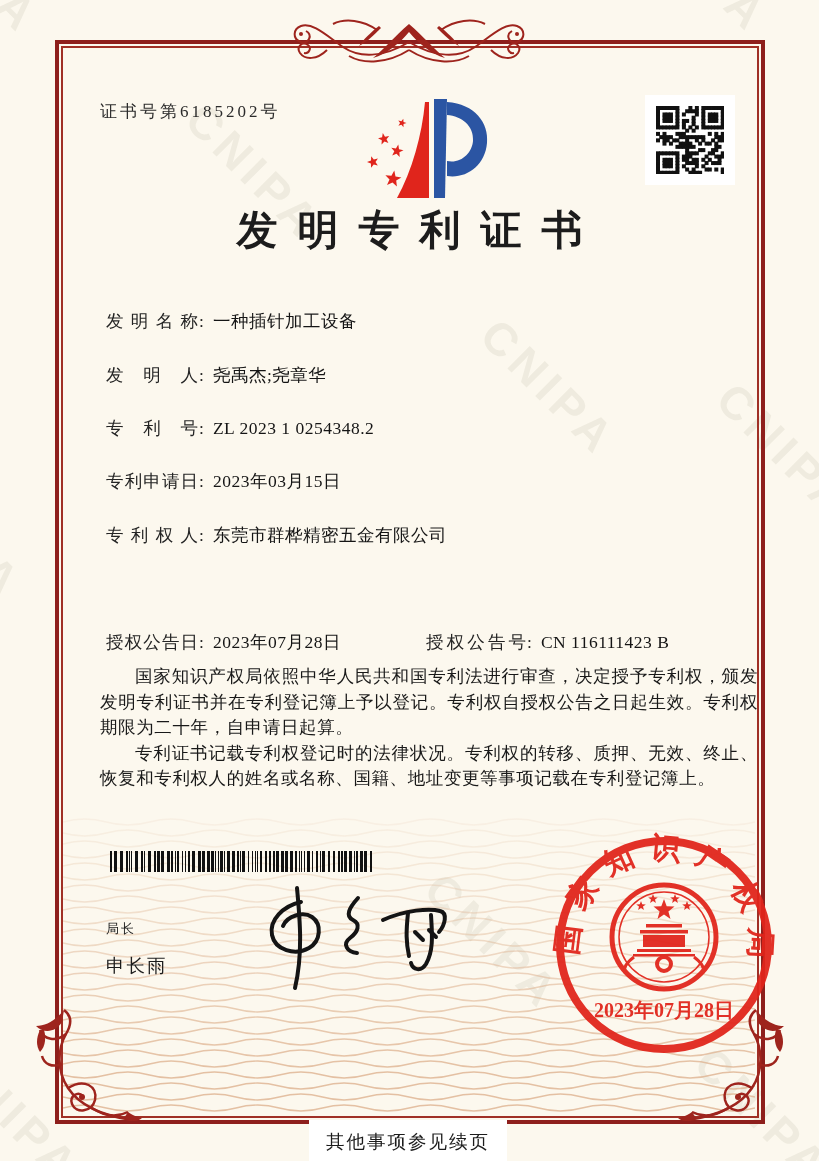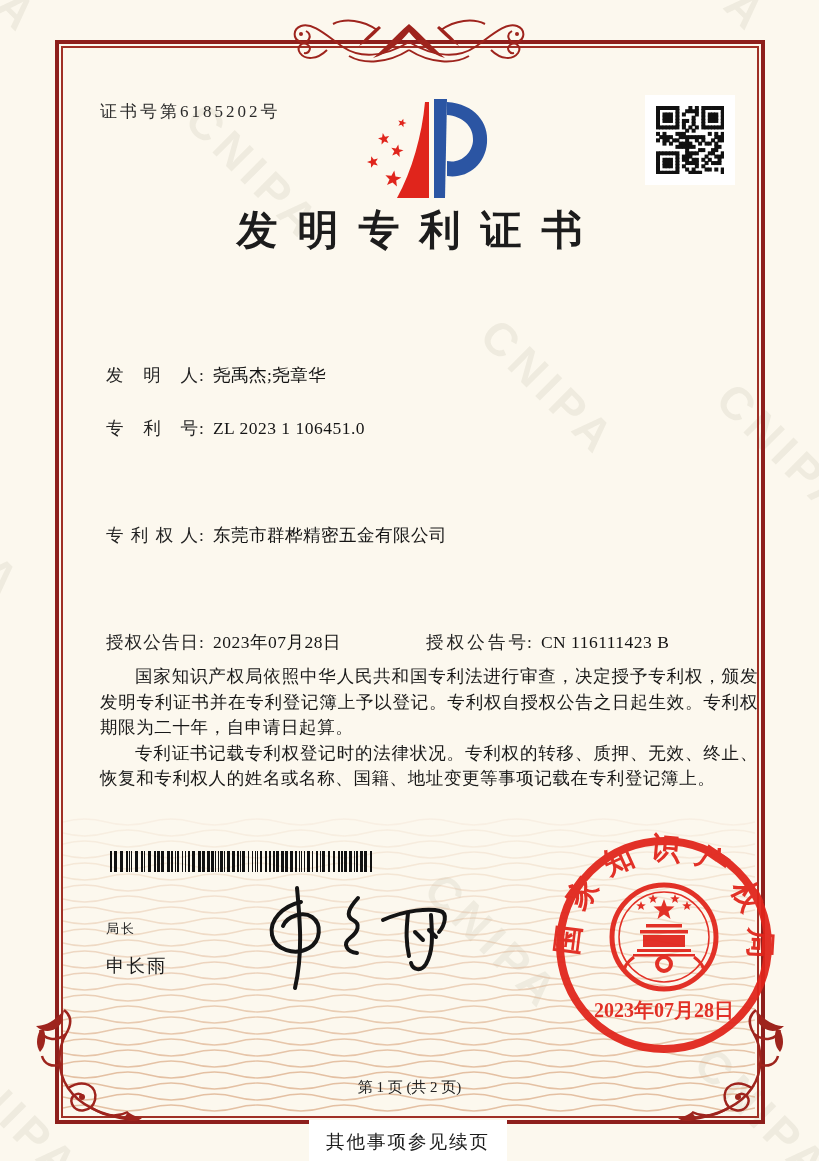--- a/index.html
+++ b/index.html
@@ -391,25 +391,31 @@
         <polygon points="58.3,23.7 58.5,26.9 61.5,27.9 58.5,29.1 58.5,32.3 56.4,29.8 53.4,30.7 55.1,28.0 53.3,25.4 56.4,26.2"></polygon>
         <polygon points="37.8,38.1 40.0,41.7 44.2,41.0 41.5,44.3 43.4,48.1 39.5,46.5 36.5,49.5 36.8,45.2 33.0,43.3 37.1,42.3"></polygon>
         <polygon points="53.3,49.6 54.0,54.2 58.5,55.3 54.4,57.3 54.7,61.9 51.5,58.7 47.2,60.4 49.3,56.3 46.3,52.8 50.9,53.5"></polygon>
         <polygon points="26.2,61.3 28.8,64.6 32.9,63.5 30.5,67.0 32.8,70.6 28.7,69.4 26.1,72.7 25.9,68.5 22.0,66.9 26.0,65.5"></polygon>
         <polygon points="49.3,75.6 50.5,81.5 56.4,82.6 51.2,85.6 51.9,91.5 47.5,87.5 42.0,90.1 44.5,84.6 40.4,80.2 46.4,80.8"></polygon>
       </g>
   </svg>
 
   <div id="title" class="abs">发明专利证书</div>
 
+  <div class="frow" style="top:309px">
+    <span class="flabel">发明名称</span><span class="fcolon">:</span><span class="fvalue">一种插针加工设备</span>
+  </div>
   <div class="frow" style="top:363px">
     <span class="flabel">发明人</span><span class="fcolon">:</span><span class="fvalue">尧禹杰;尧章华</span>
   </div>
   <div class="frow" style="top:416px">
-    <span class="flabel">专利号</span><span class="fcolon">:</span><span class="fvalue">ZL 2023 1 106451.0</span>
+    <span class="flabel">专利号</span><span class="fcolon">:</span><span class="fvalue">ZL 2023 1 0254348.2</span>
+  </div>
+  <div class="frow" style="top:469px">
+    <span class="flabel">专利申请日</span><span class="fcolon">:</span><span class="fvalue">2023年03月15日</span>
   </div>
   <div class="frow" style="top:523px">
     <span class="flabel">专利权人</span><span class="fcolon">:</span><span class="fvalue">东莞市群桦精密五金有限公司</span>
   </div>
   <div class="frow" style="top:630px">
     <span class="flabel">授权公告日</span><span class="fcolon">:</span><span class="fvalue">2023年07月28日</span>
     <span class="fpair2">
       <span class="flabel" style="width:100px">授权公告号</span><span class="fcolon">:</span><span class="fvalue">CN 116111423 B</span>
     </span>
   </div>
@@ -594,16 +600,15 @@
         <rect x="-27" y="12" width="54" height="3"></rect>
         <rect x="-31" y="17" width="62" height="2.5"></rect>
         <circle cy="27" r="7" fill="none" stroke="#e1251b" stroke-width="4"></circle>
         <path d="M-30,20 C-38,26 -41,31 -39,36" fill="none" stroke="#e1251b" stroke-width="3"></path>
         <path d="M30,20 C38,26 41,31 39,36" fill="none" stroke="#e1251b" stroke-width="3"></path>
       </g>
       <text x="114" y="186" text-anchor="middle" font-size="20" font-weight="600" fill="#e1251b" font-family="'Liberation Serif','DejaVu Serif',serif">2023年07月28日</text>
     </g>
   </svg>
 
-  <div id="page-info" class="abs">第 1 页 (共 2 页)</div>
   <div id="cont-box" class="abs">其他事项参见续页</div>
 
 </div>
 
 </body></html>

